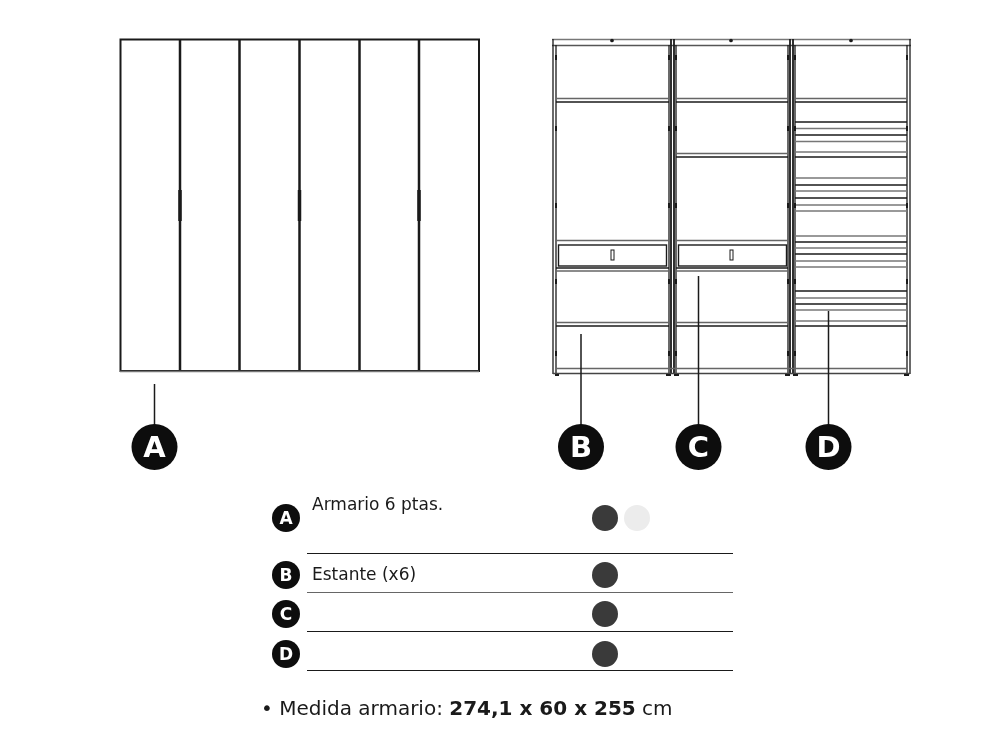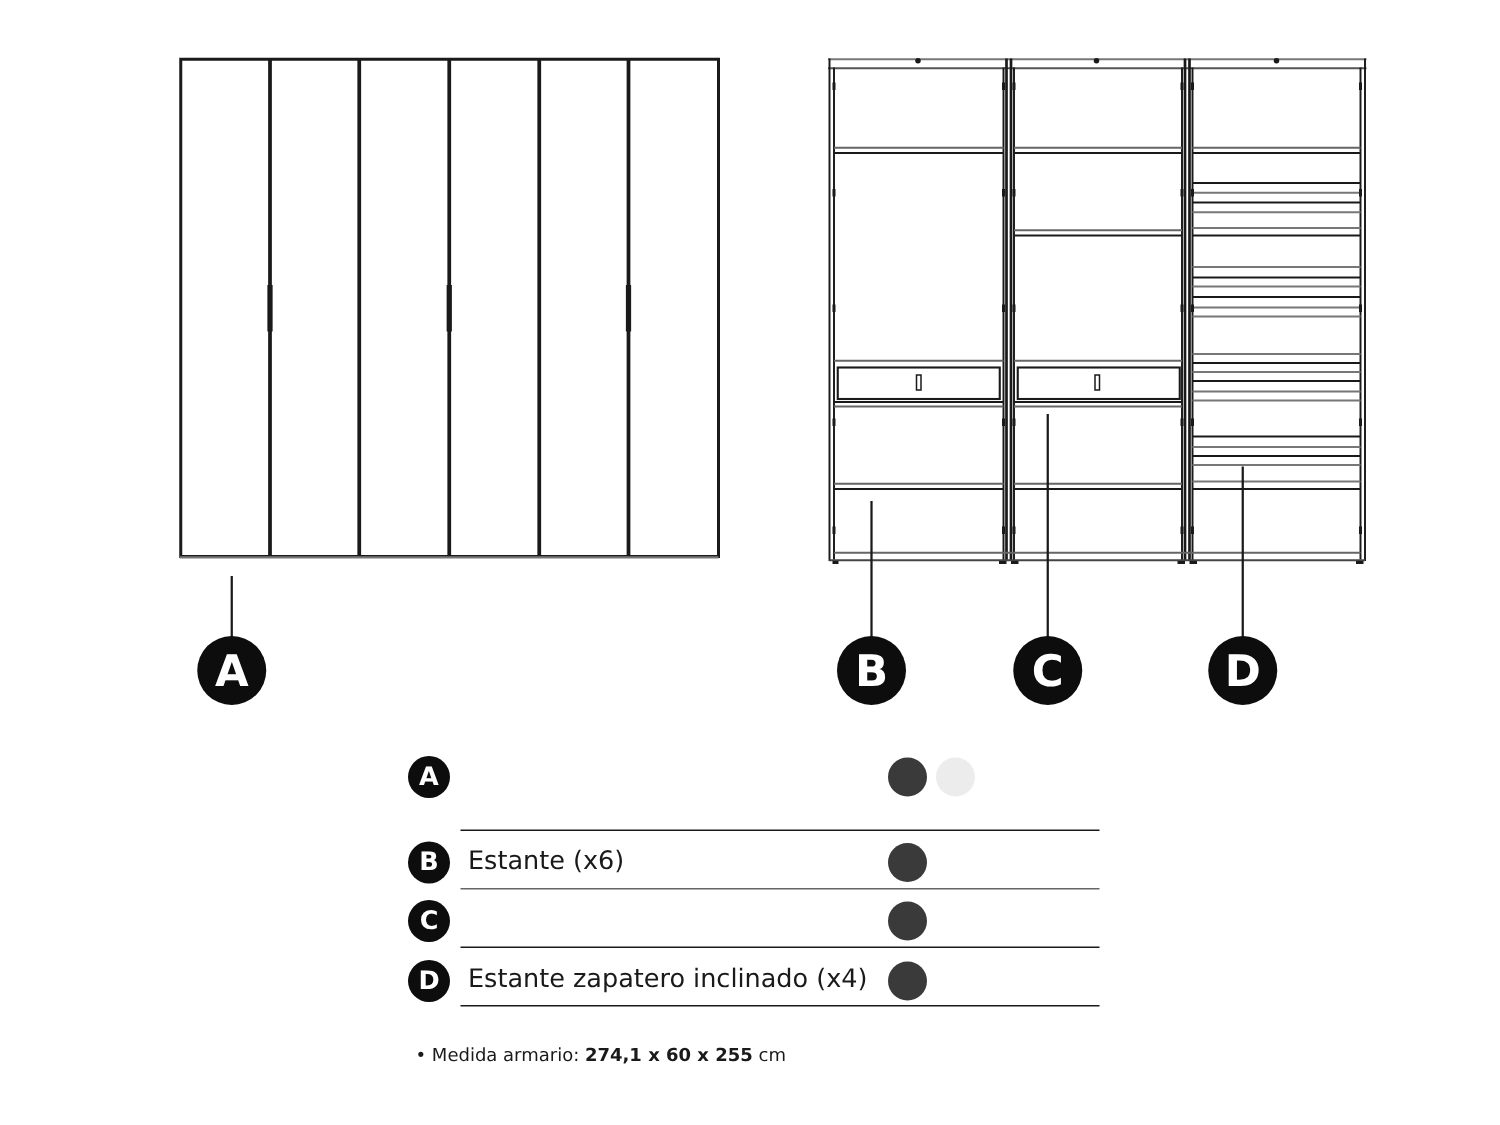--- a/index.html
+++ b/index.html
@@ -10,21 +10,21 @@
   .legend { position: absolute; left: 272px; top: 490px; width: 462px; }
   .legend-row { position: relative; display: flex; align-items: center; }
   .legend-row .badge { position: absolute; left: 0; width: 28px; height: 28px; border-radius: 50%;
                        background: #0d0d0d; color: #fff; font-weight: bold; font-size: 17px;
                        display: flex; align-items: center; justify-content: center; }
   .legend-row .text { position: absolute; left: 40px; font-size: 17px; line-height: 23px; color: #1a1a1a; white-space: nowrap; }
   .legend-row .text b { font-weight: bold; }
   .legend-row .swatches { position: absolute; left: 320px; display: flex; gap: 6px; }
   .swatch { width: 26px; height: 26px; border-radius: 50%; }
   .divider { position: absolute; left: 35px; width: 426px; height: 0; border-top: 1.5px solid #1a1a1a; }
-  .footer { position: absolute; left: 277px; top: 696px; font-size: 12px; color: #1a1a1a; white-space: nowrap; }
+  .footer { position: absolute; left: 261px; top: 696px; font-size: 20px; color: #1a1a1a; white-space: nowrap; }
   .footer b { font-weight: bold; }
 </style>
 </head>
 <body>
 
 <svg id="drawing" width="1000" height="490" viewBox="0 0 1000 490" xmlns="http://www.w3.org/2000/svg">
 
   <g stroke="#1a1a1a" fill="none">
     <rect x="120.5" y="39.5" width="358.5" height="331.5" stroke-width="2"></rect>
     <line x1="180" y1="39" x2="180" y2="371" stroke-width="2.5"></line>
@@ -183,20 +183,21 @@
     <circle cx="828.5" cy="447" r="23" fill="#0d0d0d"></circle>
     <text class="callout-letter" x="828.5" y="457" text-anchor="middle" font-size="29">D</text>
   </g>
 </svg>
 
 <div class="legend">
 
   <div class="legend-row" style="position:absolute; top:0; height:56px; width:462px;">
     <div class="badge" style="top:14px;">A</div>
     <div class="text" style="top:3px;">
+      <div>Armario 6 ptas.</div>
     </div>
     <div class="swatches" style="top:15px;">
       <span class="swatch" style="background:#3a3a3a;"></span>
       <span class="swatch" style="background:#ececec;"></span>
     </div>
   </div>
   <div class="divider" style="top:63px;"></div>
 
   <div class="legend-row" style="position:absolute; top:70px; height:30px; width:462px;">
     <div class="badge" style="top:1px;">B</div>
@@ -210,21 +211,20 @@
   <div class="legend-row" style="position:absolute; top:109px; height:30px; width:462px;">
     <div class="badge" style="top:1px;">C</div>
     <div class="swatches" style="top:2px;">
       <span class="swatch" style="background:#3a3a3a;"></span>
     </div>
   </div>
   <div class="divider" style="top:141px;"></div>
 
   <div class="legend-row" style="position:absolute; top:149px; height:30px; width:462px;">
     <div class="badge" style="top:1px;">D</div>
-    <div class="text" style="top:3px;">Estante zapatero inclinado (x4)</div>
     <div class="swatches" style="top:2px;">
       <span class="swatch" style="background:#3a3a3a;"></span>
     </div>
   </div>
   <div class="divider" style="top:180px;"></div>
 </div>
 
 <div class="footer">
   <span>•</span>
   <span>Medida armario: </span><b>274,1 x 60 x 255</b><span> cm</span>

